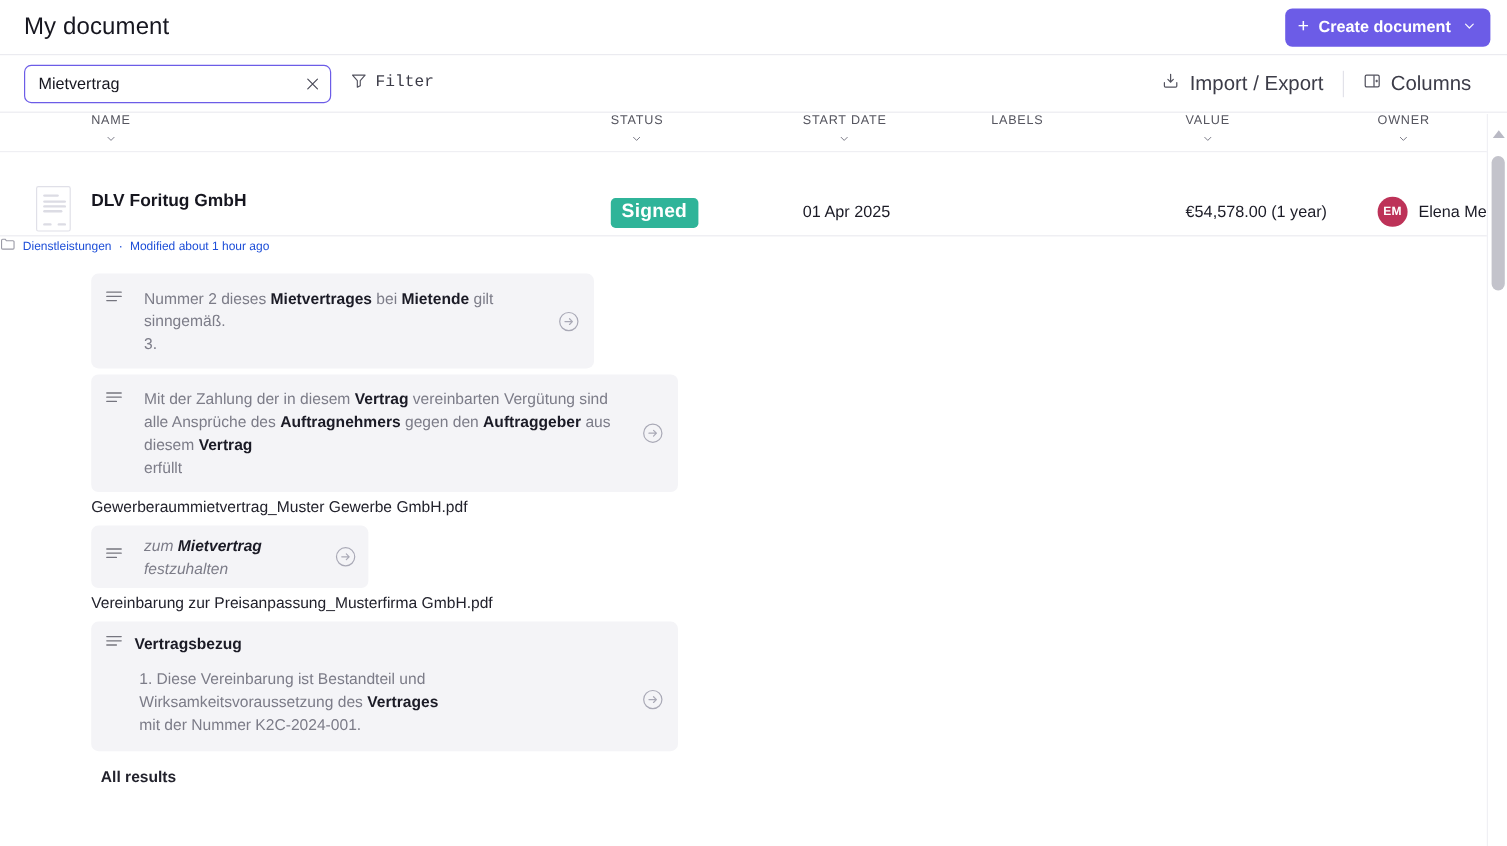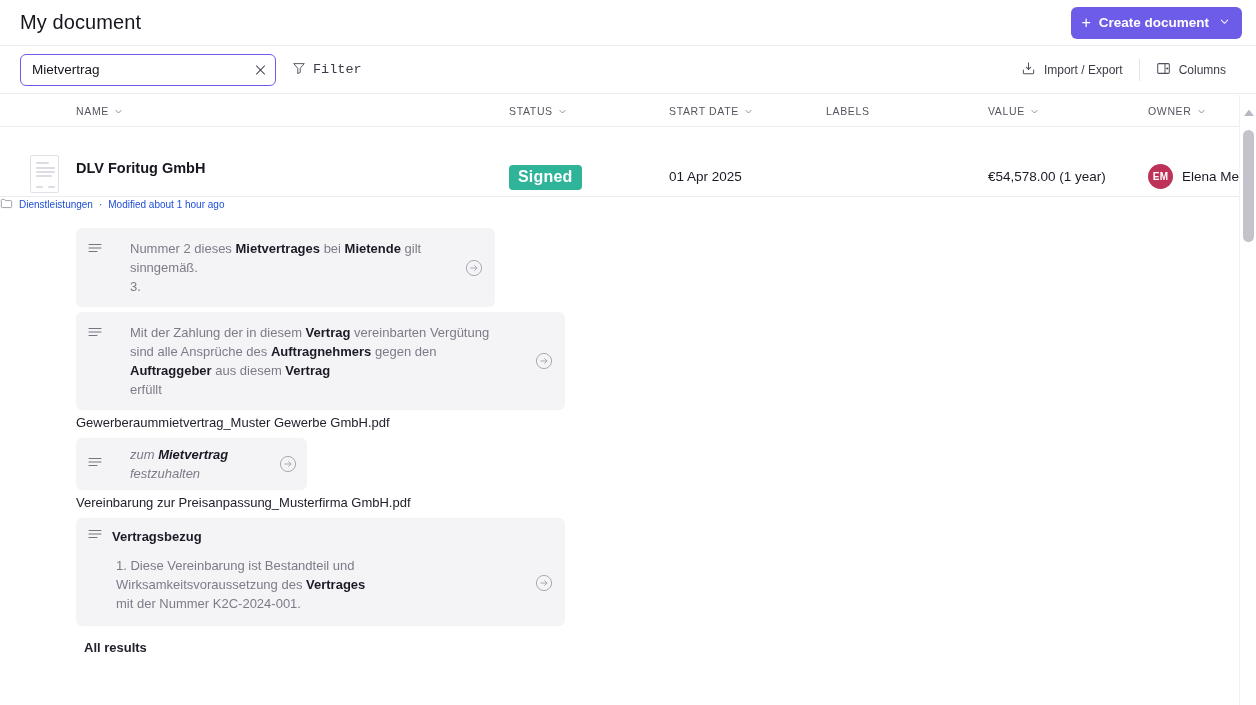--- a/index.html
+++ b/index.html
@@ -59,33 +59,33 @@
   }
   .filter-btn {
     display: flex; align-items: center; gap: 7px;
     font-size: 13.5px; color: #3c3c48; cursor: pointer;
     background: none; border: none; padding: 4px 2px;
     font-family: Liberation Mono, monospace;
   }
   .toolbar-right { display: flex; align-items: center; }
   .tr-btn {
     display: flex; align-items: center; gap: 8px;
-    font-size: 12px; color: #3c3c48; cursor: pointer;
+    font-size: 17px; color: #3c3c48; cursor: pointer;
     background: none; border: none; padding: 6px 16px;
     font-family: "Liberation Sans", sans-serif;
   }
   .tr-sep { width: 1px; height: 22px; background: #e2e2e9; }
 
   
   .thead {
     height: 33px; position: relative;
     border-bottom: 1px solid #ebebf0;
     font-size: 10.5px; letter-spacing: .65px; color: #55555f;
   }
-  .th { position: absolute; top: 0; height: 33px; display: flex; align-items: center; gap: 5px; cursor: pointer; }
+  .th { position: absolute; top: 0; height: 33px; display: flex; align-items: center; gap: 5px; cursor: pointer; flex-direction: column; }
   .th.static { cursor: default; }
   .th-name   { left: 76px; }
   .th-status { left: 509px; }
   .th-date   { left: 669px; }
   .th-labels { left: 826px; }
   .th-value  { left: 988px; }
   .th-owner  { left: 1148px; }
   .caret { display:inline-block; width:9px; height:9px; }
 
   
@@ -121,21 +121,21 @@
     letter-spacing: .2px;
   }
 
   
   .results { position: absolute; left: 0; top: 212px; right: 18px; bottom: 0; background: #fff; padding-top: 16px; }
   .res-group { margin-bottom: 5px; }
   .res-title { padding-left: 76px; font-size: 13px; color: #22222c; margin-bottom: 8px; }
   .snippet {
     margin-left: 76px;
     background: #f4f4f7; border-radius: 6px;
-    display: flex; align-items: flex-start; gap: 28px;
+    display: flex; align-items: flex-start; gap: 18px;
     padding: 11px 14px 11px 12px; position: relative;
   }
   .snippet.s1 { width: 419px; min-height: 74px; }
   .snippet.s2 { width: 489px; }
   .snippet.s3 { width: 231px; align-items: center; padding: 7px 10px 7px 12px; }
   .snippet.s4 { width: 489px; flex-direction: column; gap: 0; padding: 11px 14px 13px 12px; }
   .lines-icon { flex: 0 0 auto; margin-top: 2px; }
   .snip-text { font-size: 13px; line-height: 19px; color: #7c7c88; padding-right: 36px; }
   .snip-text b { color: #1b1b26; font-weight: 700; }
   .go-btn {

